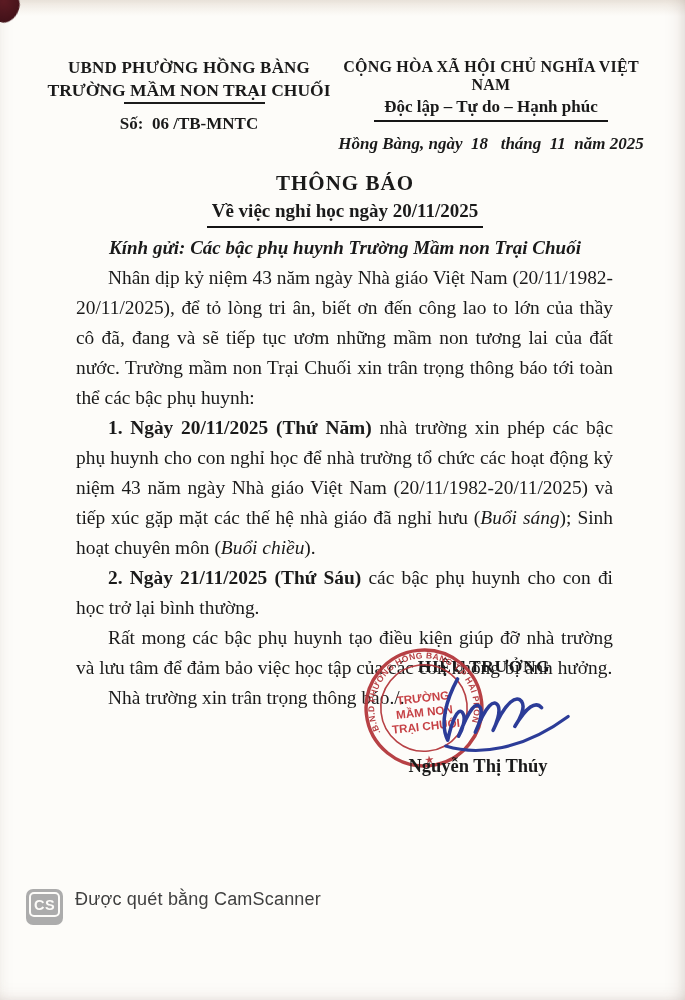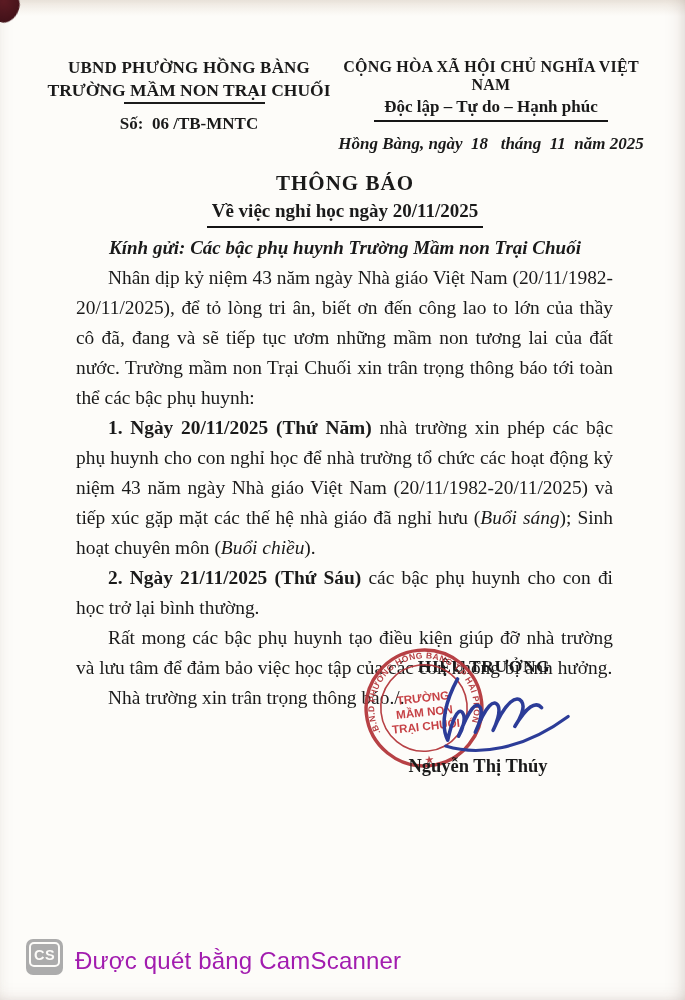--- a/index.html
+++ b/index.html
@@ -55,27 +55,27 @@
   .body-text .it{font-style:italic;}
   
   .sig-title{position:absolute;left:398px;top:656px;width:172px;text-align:center;
     font-weight:bold;font-size:17.5px;letter-spacing:.5px;z-index:1;}
   .stamp{position:absolute;left:361px;top:645px;width:126px;height:126px;
     transform:rotate(-6deg);opacity:.93;z-index:2;}
   .signature-svg{position:absolute;left:424px;top:666px;width:158px;height:96px;z-index:3;}
   .sig-name{position:absolute;left:385px;top:756px;width:186px;text-align:center;
     font-weight:bold;font-size:18.5px;z-index:4;}
   
-  .watermark{position:absolute;left:26px;top:939px;display:flex;align-items:flex-end;gap:12px;z-index:8;}
+  .watermark{position:absolute;left:26px;top:889px;display:flex;align-items:flex-start;gap:12px;z-index:8;}
   .cs-badge{width:37px;height:36px;background:#acacac;border-radius:7px;position:relative;}
   .cs-badge .cs-frame{position:absolute;left:3px;right:3px;top:3px;height:21px;
     border:2.4px solid #fdfcf9;border-radius:5px;
     display:flex;align-items:center;justify-content:center;
     font-family:"Liberation Sans",sans-serif;font-weight:bold;font-size:14.5px;color:#fdfcf9;letter-spacing:.5px;}
-  .wm-text{font-family:"Liberation Sans",sans-serif;font-size:24px;color:#a21caf;letter-spacing:.2px;}
+  .wm-text{font-family:"Liberation Sans",sans-serif;font-size:18px;color:#404040;letter-spacing:.2px;}
 </style>
 </head>
 <body>
 
 <div class="page">
 
   <div class="corner-blob"></div>
 
   <div class="header-left">
     <div class="l1">UBND PHƯỜNG HỒNG BÀNG</div>

